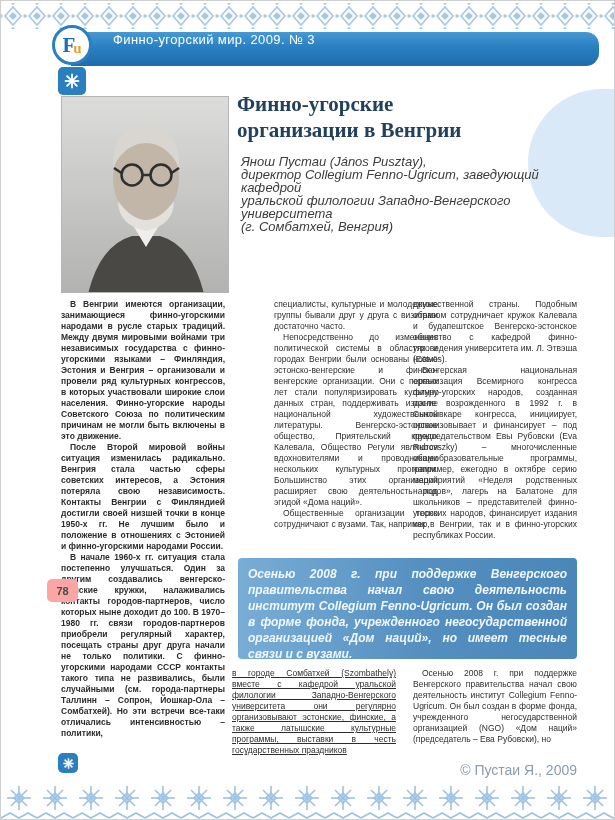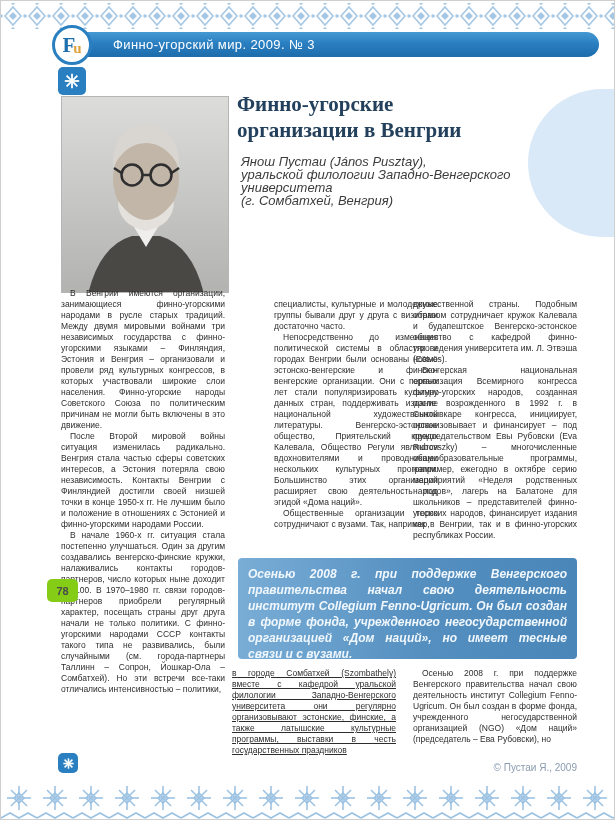--- a/index.html
+++ b/index.html
@@ -9,24 +9,24 @@
     position: relative; width: 615px; height: 820px;
     background: #ffffff; margin: 0 auto; overflow: hidden;
     border: 1px solid #cfcfcf;
   }
   
   .orn-band { position: absolute; left: 0; width: 615px; }
   .orn-top { top: 2px; height: 26px; }
   .orn-bottom { top: 782px; height: 38px; }
   
   .header-bar {
-    position: absolute; left: 70px; top: 31px; width: 528px; height: 25px;
+    position: absolute; left: 70px; top: 31px; width: 528px; height: 34px;
     background: linear-gradient(180deg, #459ad3 0%, #2a7fc1 45%, #1d6cab 100%);
     border-radius: 0 13px 13px 0;
-    display: flex; align-items: center; padding-left: 42px;
+    display: flex; align-items: flex-start; padding-left: 42px;
     color: #ffffff; font-size: 13px; letter-spacing: 0.4px;
   }
   .logo-circle {
     position: absolute; left: 51px; top: 24px; width: 40px; height: 40px;
     background: #ffffff; border: 3px solid #2a7fc1; border-radius: 50%;
     display: flex; align-items: center; justify-content: center;
     font-family: "Liberation Serif", serif; font-weight: bold; z-index: 3;
   }
   .logo-circle .f { color: #1e6fae; font-size: 21px; }
   .logo-circle .u { color: #dda23c; font-size: 15px; margin-left: -2px; margin-top: 7px; }
@@ -55,43 +55,43 @@
     position: absolute; left: 527px; top: 88px; width: 88px; height: 148px;
     background: #d9e9f7; border-radius: 74px 0 0 74px; z-index: 1;
   }
   
   .col {
     position: absolute; width: 164px; overflow: hidden;
     font-size: 8.5px; line-height: 11px; color: #2d2d2d; text-align: justify;
   }
   .col p { text-indent: 9px; }
   .col p.cont { text-indent: 0; }
-  .col1 { left: 60px; top: 287px; height: 480px; }
+  .col1 { left: 60px; top: 298px; height: 480px; font-weight: bold; }
   .col2-top { left: 237px; top: 298px; height: 258px; margin-left: 36px; }
   .col3-top { left: 412px; top: 298px; height: 258px; }
   .col2-bottom { left: 231px; top: 667px; height: 113px; text-decoration: underline; }
   .col3-bottom { left: 412px; top: 667px; height: 90px; }
   
   .quote {
     position: absolute; left: 237px; top: 557px; width: 339px; height: 101px;
     background: linear-gradient(90deg, #79add6 0%, #548fc0 55%, #4a86b8 100%);
     border-radius: 4px; padding: 8px 10px;
     color: #f0f7fd; font-weight: bold; font-style: italic;
     font-size: 12px; line-height: 16px; text-align: justify; overflow: hidden;
   }
   
   .page-tab {
     position: absolute; left: 46px; top: 578px; width: 31px; height: 23px;
-    background: #84cc16; border-radius: 5px;
+    background: #fca5a5; border-radius: 5px;
     display: flex; align-items: center; justify-content: center;
     font-size: 11px; font-weight: bold; color: #4a4a4a;
   }
   .copyright {
     position: absolute; left: 412px; top: 761px; width: 164px;
-    text-align: right; font-size: 10px; color: #8b9bb0;
+    text-align: right; font-size: 14px; color: #8b9bb0;
   }
 </style>
 </head>
 <body>
 
 <div class="page">
 
   <div class="orn-band orn-top">
     <svg width="615" height="26">
       <defs>
@@ -151,20 +151,21 @@
   </div>
 
   <div class="blob"></div>
 
   <div class="title">
     <div>Финно-угорские</div>
     <div>организации в Венгрии</div>
   </div>
   <div class="author">
     <div>Янош Пустаи (János Pusztay),</div>
+    <div>директор Collegium Fenno-Ugricum, заведующий кафедрой</div>
     <div>уральской филологии Западно-Венгерского университета</div>
     <div>(г. Сомбатхей, Венгрия)</div>
   </div>
 
   <div class="col col1">
     <p>В Венгрии имеются организации, занимающиеся финно-угорскими народами в русле старых традиций. Между двумя мировыми войнами три независимых государства с финно-угорскими языками – Финляндия, Эстония и Венгрия – организовали и провели ряд культурных конгрессов, в которых участвовали широкие слои населения. Финно-угорские народы Советского Союза по политическим причинам не могли быть включены в это движение.</p>
     <p>После Второй мировой войны ситуация изменилась радикально. Венгрия стала частью сферы советских интересов, а Эстония потеряла свою независимость. Контакты Венгрии с Финляндией достигли своей низшей точки в конце 1950-х гг. Не лучшим было и положение в отношениях с Эстонией и финно-угорскими народами России.</p>
     <p>В начале 1960-х гг. ситуация стала постепенно улучшаться. Один за другим создавались венгерско-финские кружки, налаживались контакты городов-партнеров, число которых ныне доходит до 100. В 1970–1980 гг. связи городов-партнеров приобрели регулярный характер, посещать страны друг друга начали не только политики. С финно-угорскими народами СССР контакты такого типа не развивались, были случайными (см. города-партнеры Таллинн – Сопрон, Йошкар-Ола – Сомбатхей). Но эти встречи все-таки отличались интенсивностью – политики,</p>
   </div>
 

